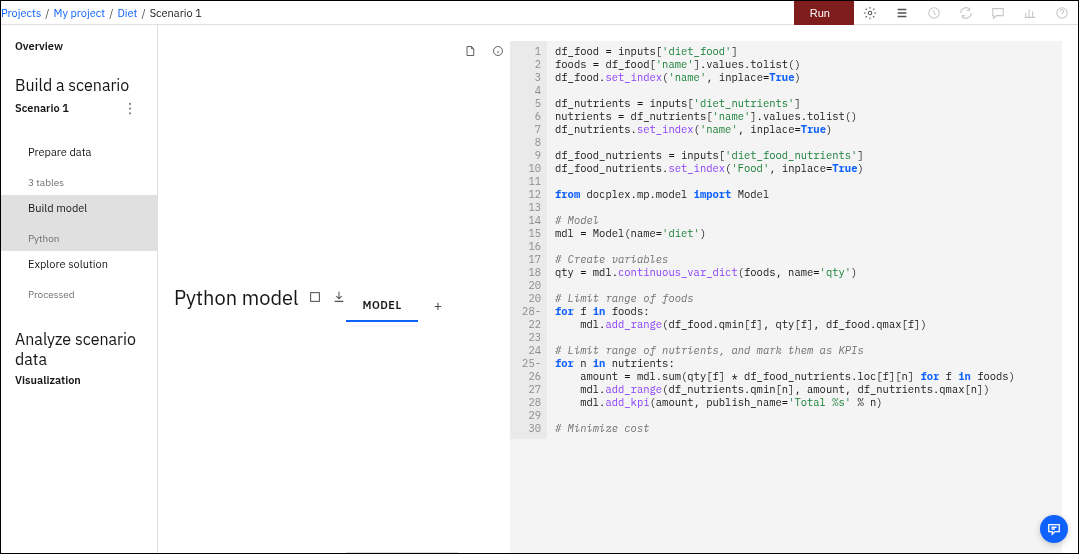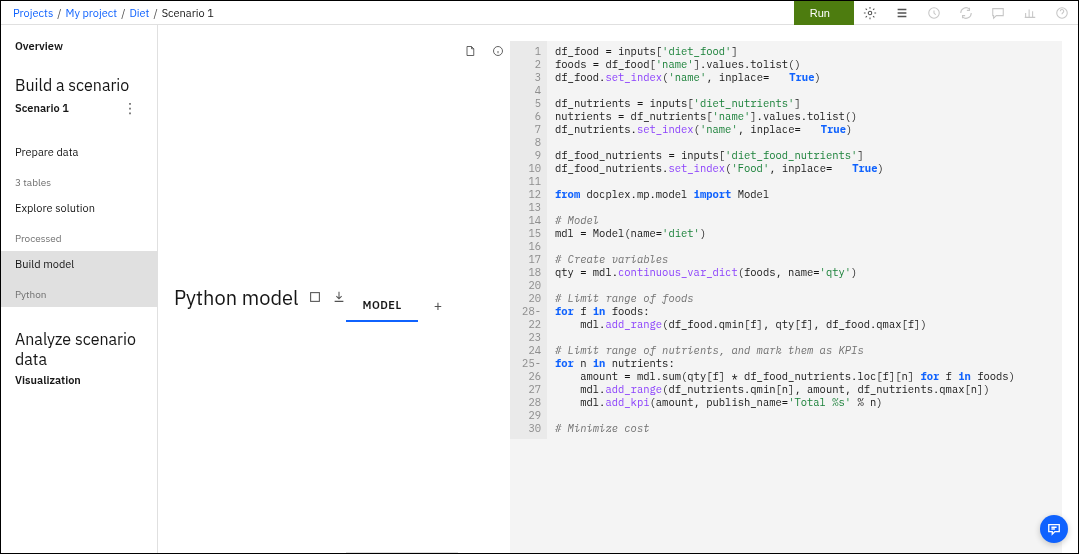--- a/index.html
+++ b/index.html
@@ -1,34 +1,34 @@
 <!DOCTYPE html>
 <html><head>
 <meta charset="utf-8">
 <style>
 * { box-sizing: border-box; margin: 0; padding: 0; }
 body { font-family: "IBM Plex Sans", -apple-system, BlinkMacSystemFont, "Segoe UI", Arial, sans-serif; font-size: 12px; color: #161616; background: #fff; width: 1079px; height: 554px; overflow: hidden; border: 1px solid #000; position: relative; }
 
 .topbar { height: 24px; display: flex; align-items: center; border-bottom: 1px solid #e0e0e0; }
-.breadcrumb { display: flex; align-items: center; padding-left: 12px; font-size: 11px; flex: 1; }
+.breadcrumb { display: flex; align-items: center; font-size: 11px; flex: 1; }
 .breadcrumb a { color: #0f62fe; text-decoration: none; cursor: pointer; }
 .breadcrumb .sep { margin: 0 4px; color: #525252; }
 .breadcrumb .current { color: #161616; }
 .topbar-actions { display: flex; align-items: center; height: 100%; }
-.run-btn { background: #4d7c0f; color: #fff; border: none; height: 24px; padding: 0 16px; display: flex; align-items: center; font-size: 11px; cursor: pointer; gap: 8px; }
+.run-btn { background: #7f1d1d; color: #fff; border: none; height: 24px; padding: 0 16px; display: flex; align-items: center; font-size: 11px; cursor: pointer; gap: 8px; }
 .action-icon { width: 32px; height: 24px; display: flex; align-items: center; justify-content: center; color: #525252; cursor: pointer; }
 .action-icon svg { width: 14px; height: 14px; }
 .action-icon.dim { color: #c6c6c6; }
 
 .content { display: flex; height: calc(100% - 24px); }
 .sidebar { width: 157px; border-right: 1px solid #e0e0e0; padding-top: 14px; }
 .sidebar-section { padding: 0 14px; margin-bottom: 22px; }
 .sidebar-label { font-size: 16px; color: #161616; margin-bottom: 4px; }
 .sidebar-strong { font-size: 11px; font-weight: 600; color: #161616; }
-.sidebar-item { padding: 6px 14px; font-size: 11px; }
+.sidebar-item { padding: 6px 27px; font-size: 11px; }
 .sidebar-item.active { background: #e0e0e0; }
 .sidebar-item .sub { font-size: 10px; color: #6f6f6f; margin-top: 17px; }
 .scenario-row { display: flex; align-items: center; justify-content: space-between; padding-right: 6px; }
 .kebab { color: #525252; cursor: pointer; font-size: 14px; letter-spacing: 0; }
 
 .main { flex: 1; display: flex; flex-direction: row; padding: 16px 16px 0 16px; min-width: 0; }
 .main-header { display: flex; align-items: center; gap: 10px; }
 .page-title { font-size: 20px; font-weight: 400; color: #161616; }
 .header-icon { width: 14px; height: 14px; color: #525252; cursor: pointer; }
 .saved { font-size: 11px; color: #6f6f6f; margin-top: 4px; }
@@ -44,21 +44,21 @@
 .editor { flex: 1; background: #f4f4f4; overflow: auto; font-family: "IBM Plex Mono", Consolas, Monaco, monospace; font-size: 10.5px; line-height: 1.25; }
 .editor-inner { display: flex; }
 .gutter { background: #eaeaea; text-align: right; padding: 4px 6px 4px 12px; color: #8d8d8d; user-select: none; }
 .gutter div { height: 13px; }
 .code { padding: 4px 8px; white-space: pre; color: #161616; }
 .code div { height: 13px; }
 .tk-str { color: #198038; }
 .tk-key { color: #0f62fe; font-weight: bold; }
 .tk-fn  { color: #8a3ffc; }
 .tk-com { color: #6f6f6f; font-style: italic; }
-.tk-bool{ color: #0f62fe; font-weight: bold; margin-left: 20px; }
+.tk-bool{ color: #0f62fe; font-weight: bold; }
 
 .help-fab { position: absolute; bottom: 10px; right: 10px; width: 28px; height: 28px; border-radius: 50%; background: #0f62fe; color: #fff; display: flex; align-items: center; justify-content: center; cursor: pointer; box-shadow: 0 2px 6px rgba(0,0,0,0.2); }
 .help-fab svg { width: 14px; height: 14px; }
 </style>
 </head>
 <body>
 
 <div class="topbar">
   <div class="breadcrumb">
     <a>Projects</a>
@@ -127,27 +127,27 @@
       <div class="sidebar-label">Build a scenario</div>
       <div class="scenario-row">
         <div class="sidebar-strong">Scenario 1</div>
         <span class="kebab">⋮</span>
       </div>
     </div>
     <div class="sidebar-item">
       <div>Prepare data</div>
       <div class="sub">3 tables</div>
     </div>
+    <div class="sidebar-item active">
+      <div>Build model</div>
+      <div class="sub">Python</div>
+    </div>
     <div class="sidebar-item">
       <div>Explore solution</div>
       <div class="sub">Processed</div>
-    </div>
-    <div class="sidebar-item active">
-      <div>Build model</div>
-      <div class="sub">Python</div>
     </div>
     <div class="sidebar-section" style="margin-top:22px;">
       <div class="sidebar-label">Analyze scenario data</div>
       <div class="sidebar-strong">Visualization</div>
     </div>
   </div>
 
   <div class="main">
     <div class="main-header">
       <div class="page-title">Python model</div>

